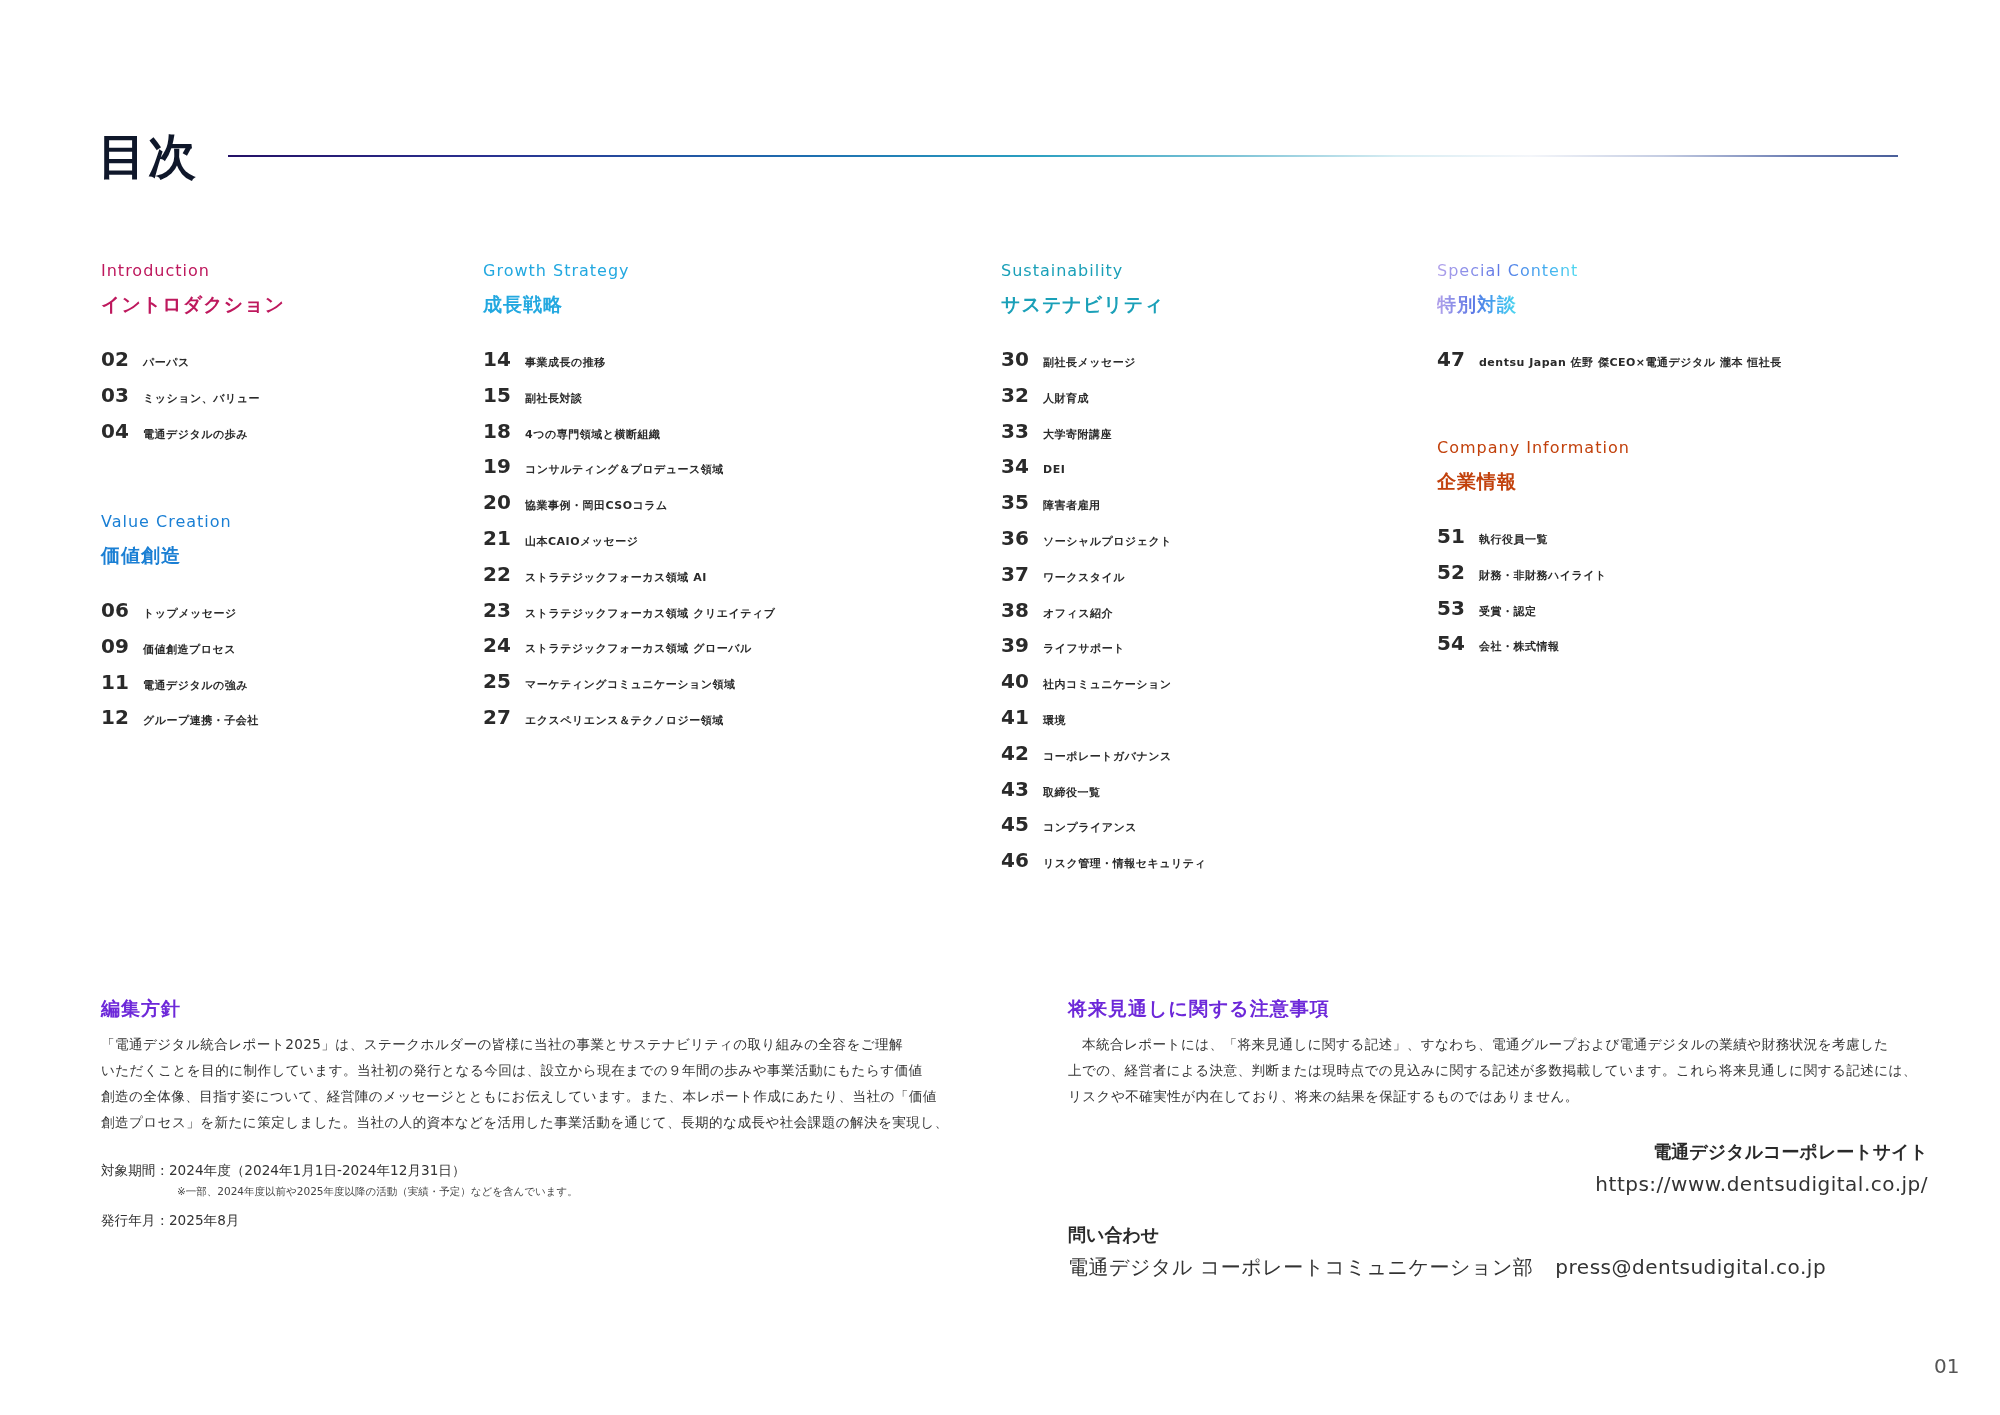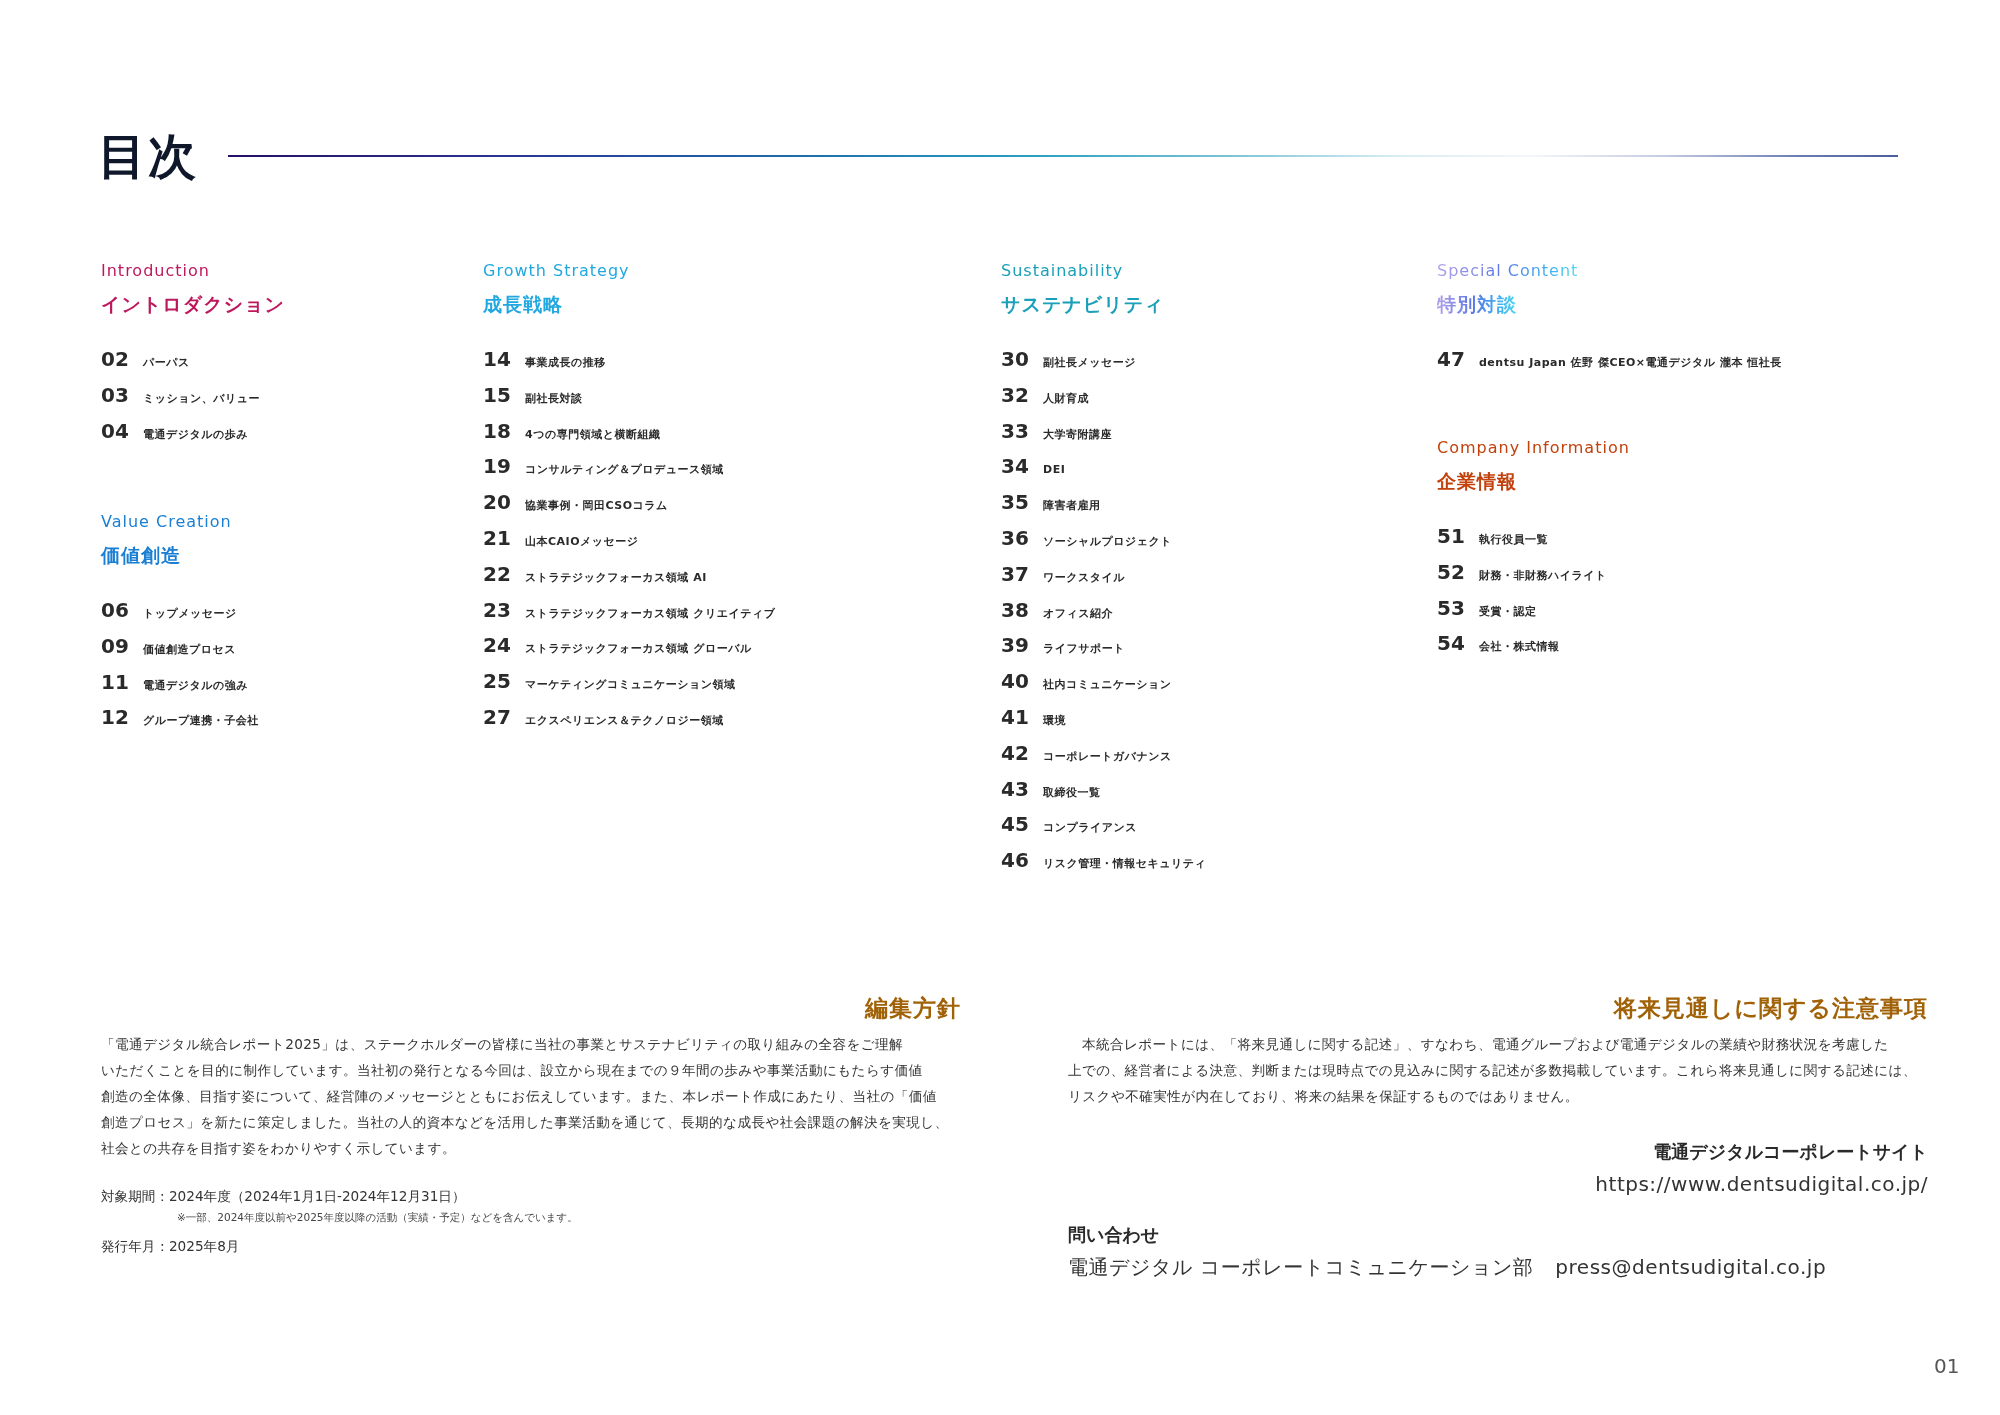--- a/index.html
+++ b/index.html
@@ -27,21 +27,21 @@
   .c-value { color: #1a7fd4; }
   .c-growth { color: #22a8e0; }
   .c-sus { color: #1aa0b8; }
   .c-company { color: #c2410c; }
   .grad-special {
     background: linear-gradient(to right, #b3a2ea 0%, #5d78e6 45%, #3fa8ef 75%, #4fd9ef 100%);
     -webkit-background-clip: text; background-clip: text; color: transparent;
     display: inline-block;
   }
 
-  .block-title { font-size: 23px; font-weight: bold; color: #a16207; line-height: 30px; letter-spacing: 1px; text-align: right; }
+  .block-title { font-size: 19px; font-weight: bold; color: #6d28d9; line-height: 30px; letter-spacing: 1px; }
   .para { font-size: 13.6px; line-height: 26px; color: #333333; letter-spacing: 0.4px; }
   .meta-line { font-size: 13.6px; line-height: 26px; color: #333333; white-space: nowrap; }
   .meta-note { font-size: 10.5px; line-height: 16px; color: #444444; padding-left: 76px; white-space: nowrap; }
   .sub-title { font-size: 18px; font-weight: bold; color: #2a2a2a; line-height: 26px; }
   .link-text { font-size: 20px; color: #333333; line-height: 30px; letter-spacing: 0.5px; }
   .page-number { position: absolute; left: 1934px; top: 1354px; font-size: 20px; color: #555555; }
 </style>
 </head>
 <body>
 
@@ -242,21 +242,20 @@
   </ul>
 </div>
 
 <div class="section" style="left:101px; top:993px; width:860px;">
   <div class="block-title">編集方針</div>
   <div class="para" style="margin-top:8px;">
     <div style="white-space:nowrap;">「電通デジタル統合レポート2025」は、ステークホルダーの皆様に当社の事業とサステナビリティの取り組みの全容をご理解</div>
     <div style="white-space:nowrap;">いただくことを目的に制作しています。当社初の発行となる今回は、設立から現在までの９年間の歩みや事業活動にもたらす価値</div>
     <div style="white-space:nowrap;">創造の全体像、目指す姿について、経営陣のメッセージとともにお伝えしています。また、本レポート作成にあたり、当社の「価値</div>
     <div style="white-space:nowrap;">創造プロセス」を新たに策定しました。当社の人的資本などを活用した事業活動を通じて、長期的な成長や社会課題の解決を実現し、</div>
-    <div style="white-space:nowrap;">社会との共存を目指す姿をわかりやすく示しています。</div>
   </div>
   <div style="margin-top:22px;">
     <div class="meta-line"><span>対象期間：</span><span>2024年度（2024年1月1日-2024年12月31日）</span></div>
     <div class="meta-note">※一部、2024年度以前や2025年度以降の活動（実績・予定）などを含んでいます。</div>
   </div>
   <div style="margin-top:8px;">
     <div class="meta-line"><span>発行年月：</span><span>2025年8月</span></div>
   </div>
 </div>
 

